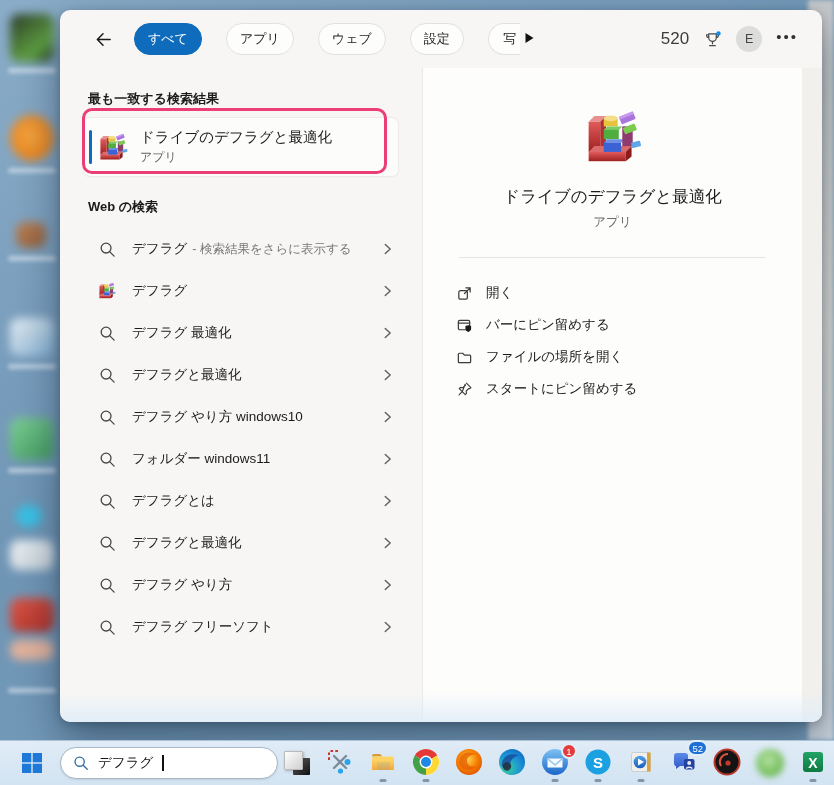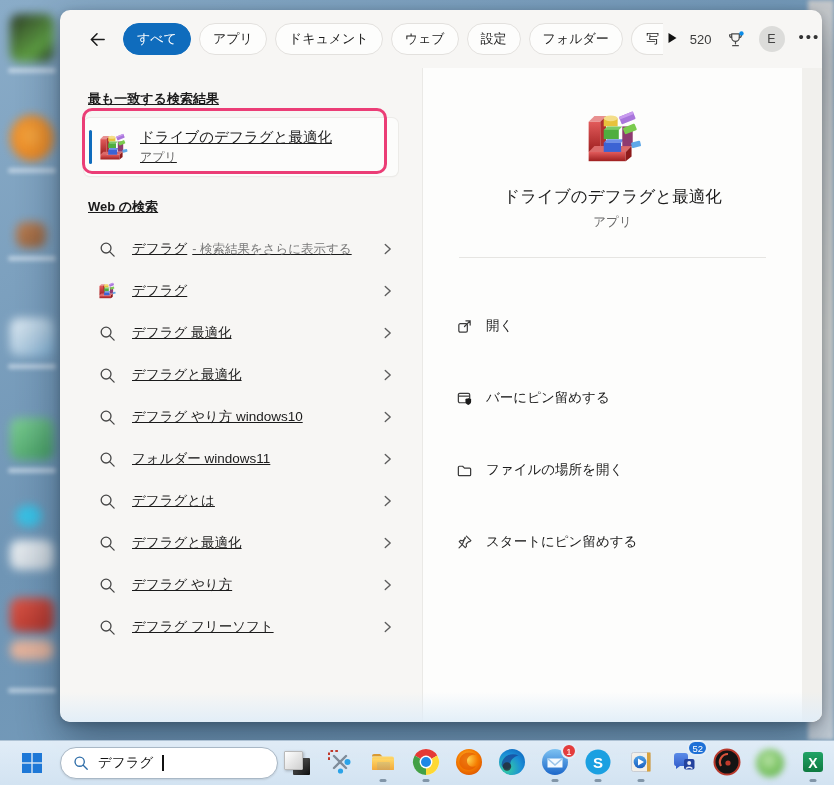--- a/index.html
+++ b/index.html
@@ -21,31 +21,31 @@
   .d8 { top:598px; height:34px; background:linear-gradient(140deg,#E05444,#B02A1E); }
   .d9 { top:640px; height:20px; background:#E8B39A; }
   .dlabel { position:absolute; left:8px; width:48px; height:5px; border-radius:2px; background:rgba(235,243,250,.55); filter:blur(2px); }
 
   
   .search-panel { position:absolute; left:60px; top:10px; width:762px; height:712px; background:#F7F6F4;
     border-radius:10px; box-shadow:0 18px 40px rgba(12,32,52,.48), 0 2px 8px rgba(0,0,0,.2); overflow:hidden; }
 
   .panel-header { position:absolute; top:0; left:0; right:0; height:58px; display:flex; align-items:center; padding:0 24px 0 28px; z-index:4; }
   .back-btn { width:30px; height:30px; border:none; background:transparent; display:flex; align-items:center; justify-content:center; cursor:pointer; }
-  .tabs { display:flex; gap:8px; margin-left:16px; align-items:center; }
+  .tabs { display:flex; gap:24px; margin-left:16px; align-items:center; }
   .pill { padding:6px 13px; border-radius:16px; background:#FDFDFC; border:1px solid #E3E1DE; font-size:13px; color:#1b1b1b; white-space:nowrap; cursor:pointer; font-family:inherit; }
   .pill.active { background:#0F6CBD; border-color:#0F6CBD; color:#fff; }
   .pill.truncated { width:32px; padding:6px 0 6px 11px; overflow:hidden; border-radius:16px 0 0 16px; border-right:none; }
   .more-tabs-btn { border:none; background:transparent; font-size:11px; color:#111; margin-left:4px; cursor:pointer; }
   .header-right { margin-left:auto; display:flex; align-items:center; gap:14px; }
-  .points { font-size:13px; color:#3c3c3c;padding-left:12px; }
+  .points { font-size:17px; color:#3c3c3c;padding-left:12px; }
   .avatar { width:26px; height:26px; border-radius:50%; background:#DCDCDA; display:flex; align-items:center; justify-content:center; font-size:12.5px; color:#444; }
   .dots-btn { border:none; background:transparent; font-size:15px; letter-spacing:2px; color:#333; cursor:pointer; padding-bottom:6px; }
 
-  .left-col { position:absolute; left:0; top:58px; width:362px; bottom:0;text-decoration:underline; }
+  .left-col { position:absolute; left:0; top:58px; width:362px; bottom:0; }
   .sec-title { margin:22px 0 0 28px; font-size:13px; font-weight:700; color:#1b1b1b; }
 
   .best-card { position:relative; margin:10px 24px 0; height:58px; background:#FCFCFB; border-radius:6px;
     box-shadow:0 0 0 1px #ECEBE8, 0 1px 2px rgba(0,0,0,.05); display:flex; align-items:center; padding-left:14px; cursor:pointer; }
   .accent-bar { position:absolute; left:5px; top:12px; width:3px; height:34px; border-radius:2px; background:#0F6CBD; }
   .best-texts { margin-left:12px; display:flex; flex-direction:column; gap:2px; }
   .best-title { font-size:14.5px; color:#1b1b1b; }
   .best-sub { font-size:12px; color:#5f5f5f; }
 
   .annotation-box { position:absolute; left:22px; top:40px; width:305px; height:66px; border:3px solid #EB3D76; border-radius:10px; pointer-events:none; z-index:6; }
@@ -59,21 +59,21 @@
   .sug-row .ic-defrag { display:none; }
   .sug-row[data-icon="defrag"] .ic-defrag { display:flex; }
 
   .right-col { position:absolute; left:362px; top:58px; bottom:0; width:380px; background:#FDFDFC; border-left:1px solid #EAE9E6; display:flex; flex-direction:column; align-items:center; }
   .gutter { position:absolute; right:0; top:58px; bottom:0; width:20px; background:#F1F0ED; }
   .detail-icon { margin-top:42px; }
   .detail-title { margin-top:20px; font-size:16.5px; color:#1b1b1b; }
   .detail-sub { margin-top:6px; font-size:12.5px; color:#6a6a6a; }
   .detail-divider { margin-top:26px; width:calc(100% - 72px); height:1px; background:#E6E5E2; }
   .actions { margin-top:12px; width:100%; }
-  .action-row { height:32px; display:flex; align-items:center; padding-left:33px; cursor:pointer;margin-top:40px; }
+  .action-row { height:32px; display:flex; align-items:flex-end; padding-left:33px; cursor:pointer; }
   .action-label { margin-left:13px; font-size:13.5px; color:#1b1b1b; }
   .act-ic { display:none; width:17px; height:17px; }
   .action-row[data-icon="open"]   .ic-open   { display:inline; }
   .action-row[data-icon="admin"]  .ic-admin  { display:inline; }
   .action-row[data-icon="folder"] .ic-folder { display:inline; }
   .action-row[data-icon="pin"]    .ic-pin    { display:inline; }
 
   .panel-bottom { position:absolute; left:0; right:0; bottom:0; height:30px; border-radius:0 0 10px 10px;
     background:linear-gradient(180deg, rgba(224,237,248,0), rgba(224,237,248,.9)); pointer-events:none; z-index:5; }
 
@@ -259,30 +259,24 @@
     </button>
     <div class="tabs">
 
     <button class="pill active">
           <span>すべて</span>
         </button>
         <button class="pill">
           <span>アプリ</span>
         </button>
         <button class="pill">
-          <span>ドキュメント</span>
-        </button>
-        <button class="pill">
           <span>ウェブ</span>
         </button>
         <button class="pill">
           <span>設定</span>
-        </button>
-        <button class="pill">
-          <span>フォルダー</span>
         </button>
         <button class="pill truncated">
           <span>写</span>
         </button>
       </div>
     <button class="more-tabs-btn">
       <svg width="11" height="12" viewBox="0 0 10 12">
           <path d="M1 1 L9 6 L1 11 Z" fill="#111"></path>
         </svg>
     </button>

